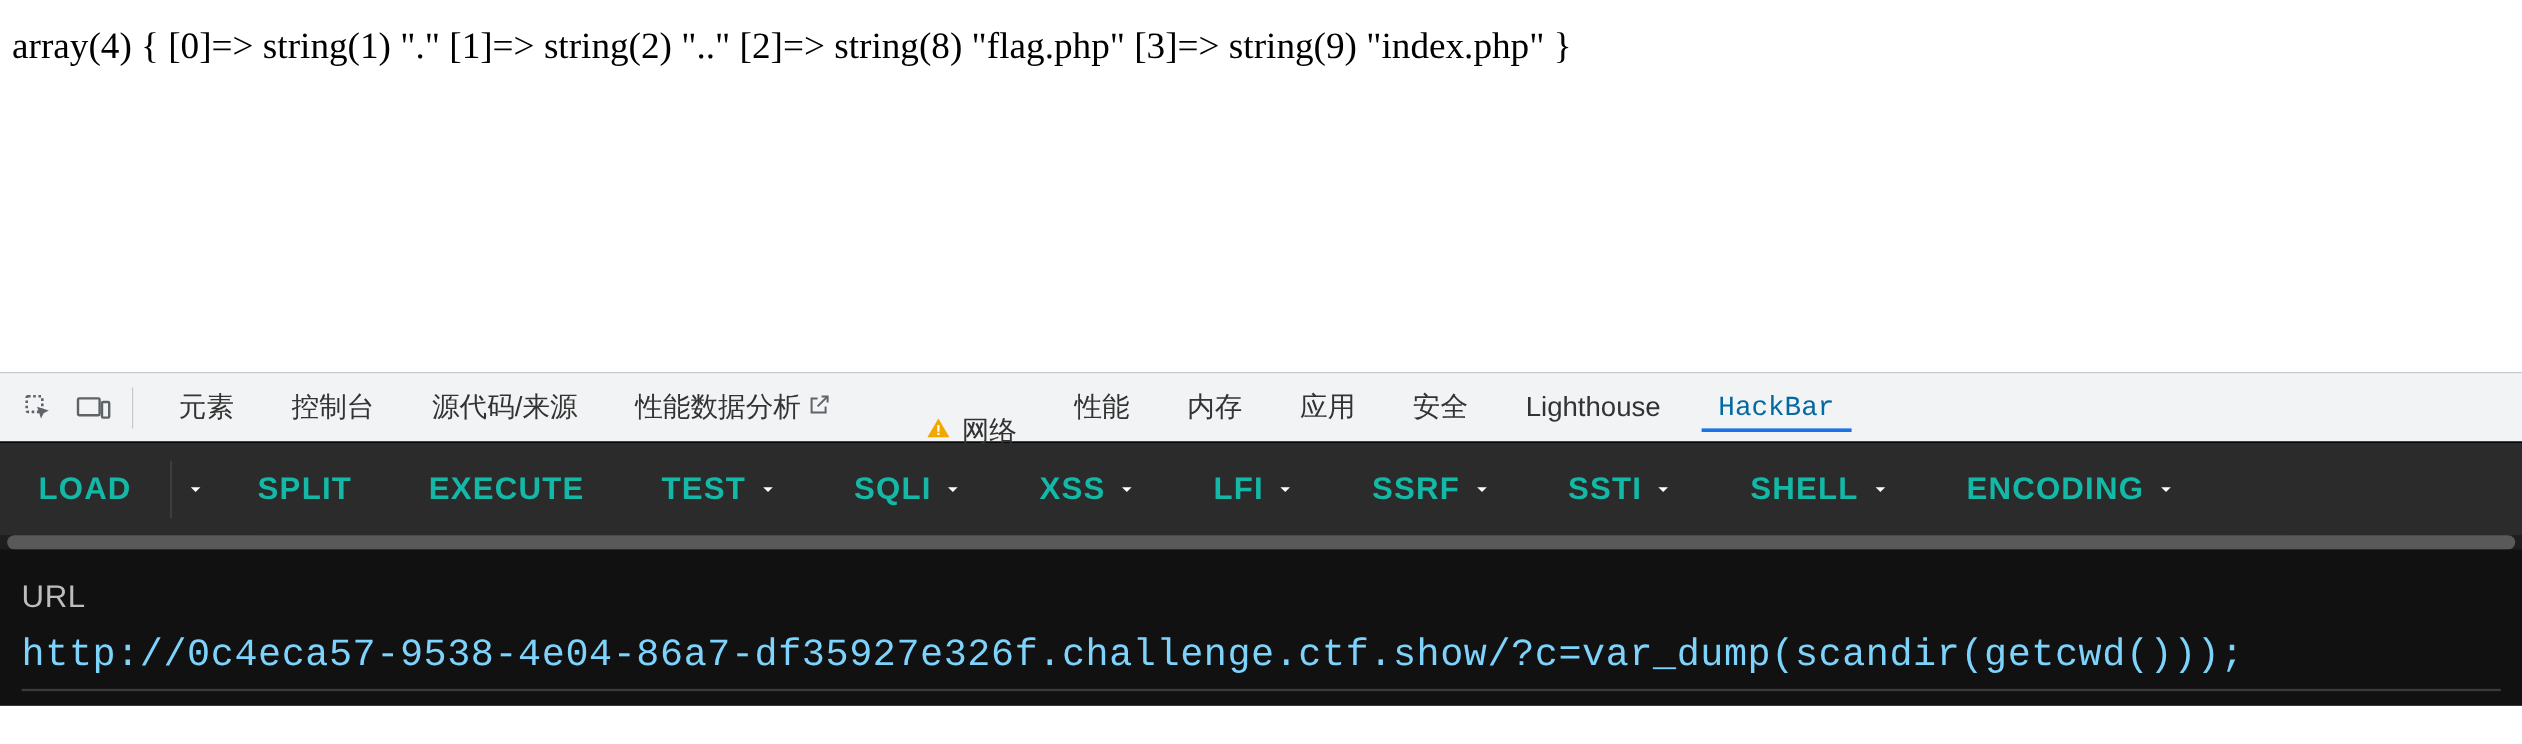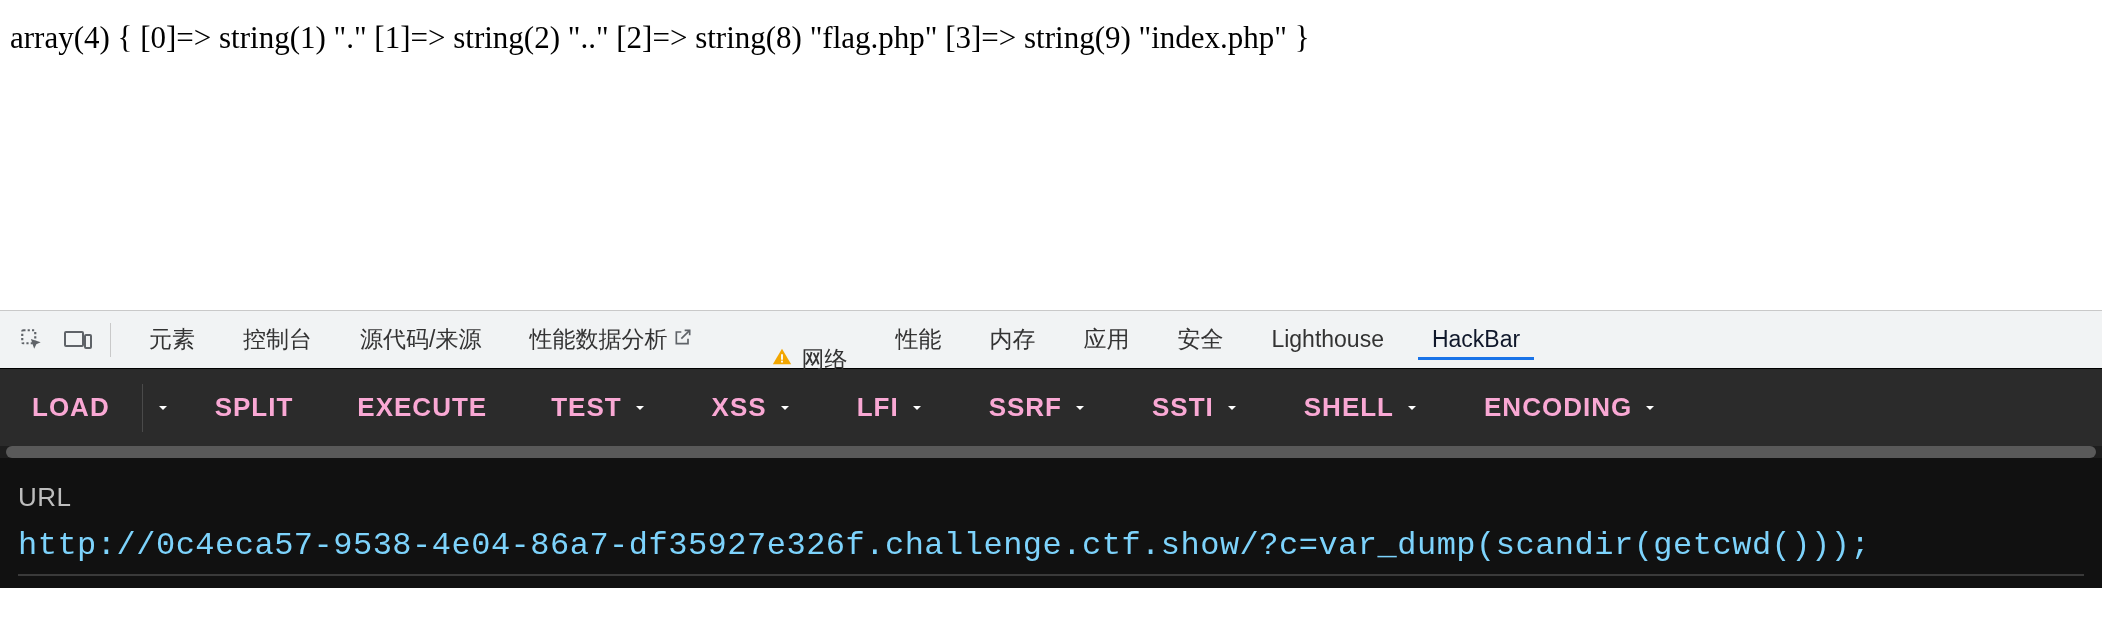--- a/index.html
+++ b/index.html
@@ -40,21 +40,22 @@
     padding: 0 24px;
     height: 40px;
     display: flex;
     align-items: center;
     cursor: pointer;
     position: relative;
     white-space: nowrap;
     justify-content: center;
   }
   .devtools .tab.active {
-    color: #0f172a;
+    color: #0369a1;
+    font-family: Liberation Mono, monospace;
   }
   .devtools .tab.active::after {
     content: "";
     position: absolute;
     left: 10px; right: 10px; bottom: 0;
     height: 3px;
     background: #1a73e8;
   }
   .devtools .warn-icon { margin-right: 8px; }
   .devtools .popout-icon { margin-left: 6px; }
@@ -73,21 +74,21 @@
   }
   .hackbar-toolbar .btn {
     display: flex;
     align-items: center;
     justify-content: center;
     padding: 0 32px;
     height: 78px;
     font-size: 26px;
     font-weight: 600;
     letter-spacing: 1px;
-    color: #f9a8d4;
+    color: #14b8a6;
     cursor: pointer;
     white-space: nowrap;
   }
   .hackbar-toolbar .vdiv {
     width: 1px;
     height: 48px;
     background: #4a4a4a;
   }
   .hackbar-toolbar .caret {
     margin-left: 10px;
@@ -223,20 +224,26 @@
     <div class="btn">
       <span>EXECUTE</span>
     </div>
     <div class="btn">
       <span>TEST</span>
       <span class="caret"><svg width="16" height="16" viewBox="0 0 24 24">
             <path d="M6 9l6 6 6-6" fill="#fff"></path>
           </svg></span>
     </div>
     <div class="btn">
+      <span>SQLI</span>
+      <span class="caret"><svg width="16" height="16" viewBox="0 0 24 24">
+            <path d="M6 9l6 6 6-6" fill="#fff"></path>
+          </svg></span>
+    </div>
+    <div class="btn">
       <span>XSS</span>
       <span class="caret"><svg width="16" height="16" viewBox="0 0 24 24">
             <path d="M6 9l6 6 6-6" fill="#fff"></path>
           </svg></span>
     </div>
     <div class="btn">
       <span>LFI</span>
       <span class="caret"><svg width="16" height="16" viewBox="0 0 24 24">
             <path d="M6 9l6 6 6-6" fill="#fff"></path>
           </svg></span>

